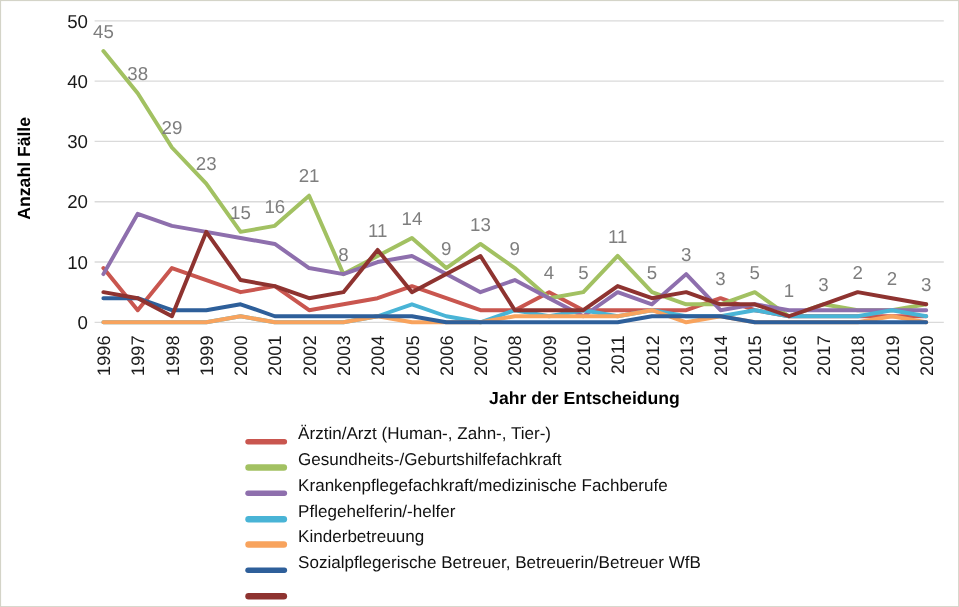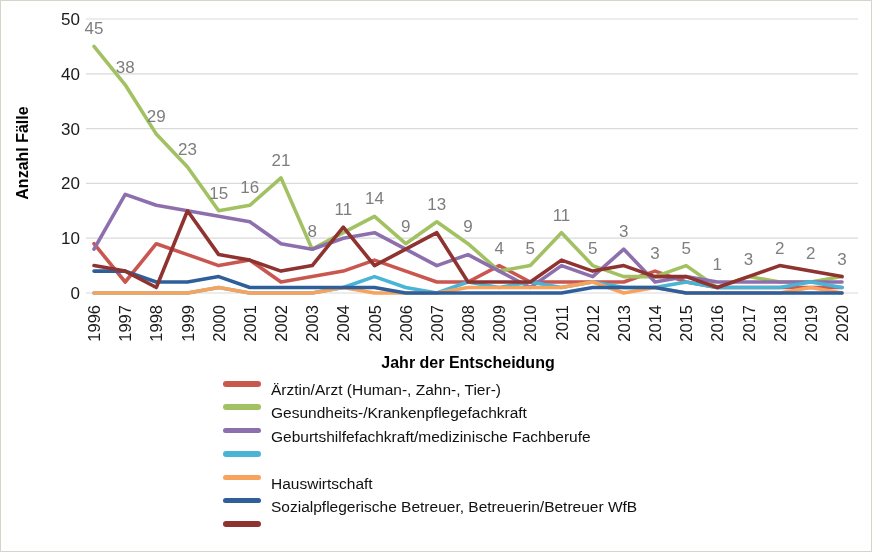--- a/index.html
+++ b/index.html
@@ -4,23 +4,23 @@
 <style>
   html,body{margin:0;padding:0;background:#fff;}
   body{font-family:"Liberation Sans","DejaVu Sans",sans-serif;}
   #figure{position:relative;width:872px;height:552px;background:#ffffff;
           border:1px solid #d4d4c8;box-sizing:border-box;overflow:hidden;}
   #plot-svg{position:absolute;left:0;top:0;}
   svg text{font-family:"Liberation Sans","DejaVu Sans",sans-serif;}
   .axis-title{position:absolute;font-weight:bold;font-size:16px;color:#000;}
   #y-axis-title{left:-48px;top:143px;width:140px;text-align:center;
                 transform:rotate(-90deg);}
-  #x-axis-title{left:317px;top:353px;width:300px;text-align:center;}
+  #x-axis-title{left:317px;top:353px;width:300px;text-align:right;}
   #legend{position:absolute;left:222px;top:380px;}
-  .legend-row{display:flex;align-items:flex-start;height:23.4px;}
+  .legend-row{display:flex;align-items:flex-end;height:23.4px;}
   .legend-swatch{display:inline-block;width:38px;height:5.5px;border-radius:3px;
                  flex:0 0 38px;}
   .legend-label{margin-left:10px;font-size:15.5px;color:#111;white-space:nowrap;}
 </style>
 </head>
 <body>
 
 <div id="figure">
   <svg id="plot-svg" width="872" height="350" viewBox="0 0 872 350">
       <line x1="85" y1="292" x2="857" y2="292" stroke="#DADADA" stroke-width="1.2"></line>
@@ -98,32 +98,33 @@
 
   <div id="x-axis-title" class="axis-title">Jahr der Entscheidung</div>
 
   <div id="legend">
     <div class="legend-row">
       <span class="legend-swatch" style="background: rgb(201, 86, 79);"></span>
       <span class="legend-label">Ärztin/Arzt (Human-, Zahn-, Tier-)</span>
     </div>
     <div class="legend-row">
       <span class="legend-swatch" style="background: rgb(162, 193, 98);"></span>
-      <span class="legend-label">Gesundheits-/Krankenpflegefachkraft</span>
+      <span class="legend-label">Gesundheits-/Geburtshilfefachkraft</span>
     </div>
     <div class="legend-row">
       <span class="legend-swatch" style="background: rgb(142, 111, 173);"></span>
-      <span class="legend-label">Geburtshilfefachkraft/medizinische Fachberufe</span>
+      <span class="legend-label">Krankenpflegefachkraft/medizinische Fachberufe</span>
     </div>
     <div class="legend-row">
       <span class="legend-swatch" style="background: rgb(73, 180, 214);"></span>
+      <span class="legend-label">Pflegehelferin/-helfer</span>
     </div>
     <div class="legend-row">
       <span class="legend-swatch" style="background: rgb(248, 163, 93);"></span>
-      <span class="legend-label">Hauswirtschaft</span>
+      <span class="legend-label">Kinderbetreuung</span>
     </div>
     <div class="legend-row">
       <span class="legend-swatch" style="background: rgb(46, 95, 154);"></span>
       <span class="legend-label">Sozialpflegerische Betreuer, Betreuerin/Betreuer WfB</span>
     </div>
     <div class="legend-row">
       <span class="legend-swatch" style="background: rgb(142, 51, 48);"></span>
     </div>
   </div>
 </div>

